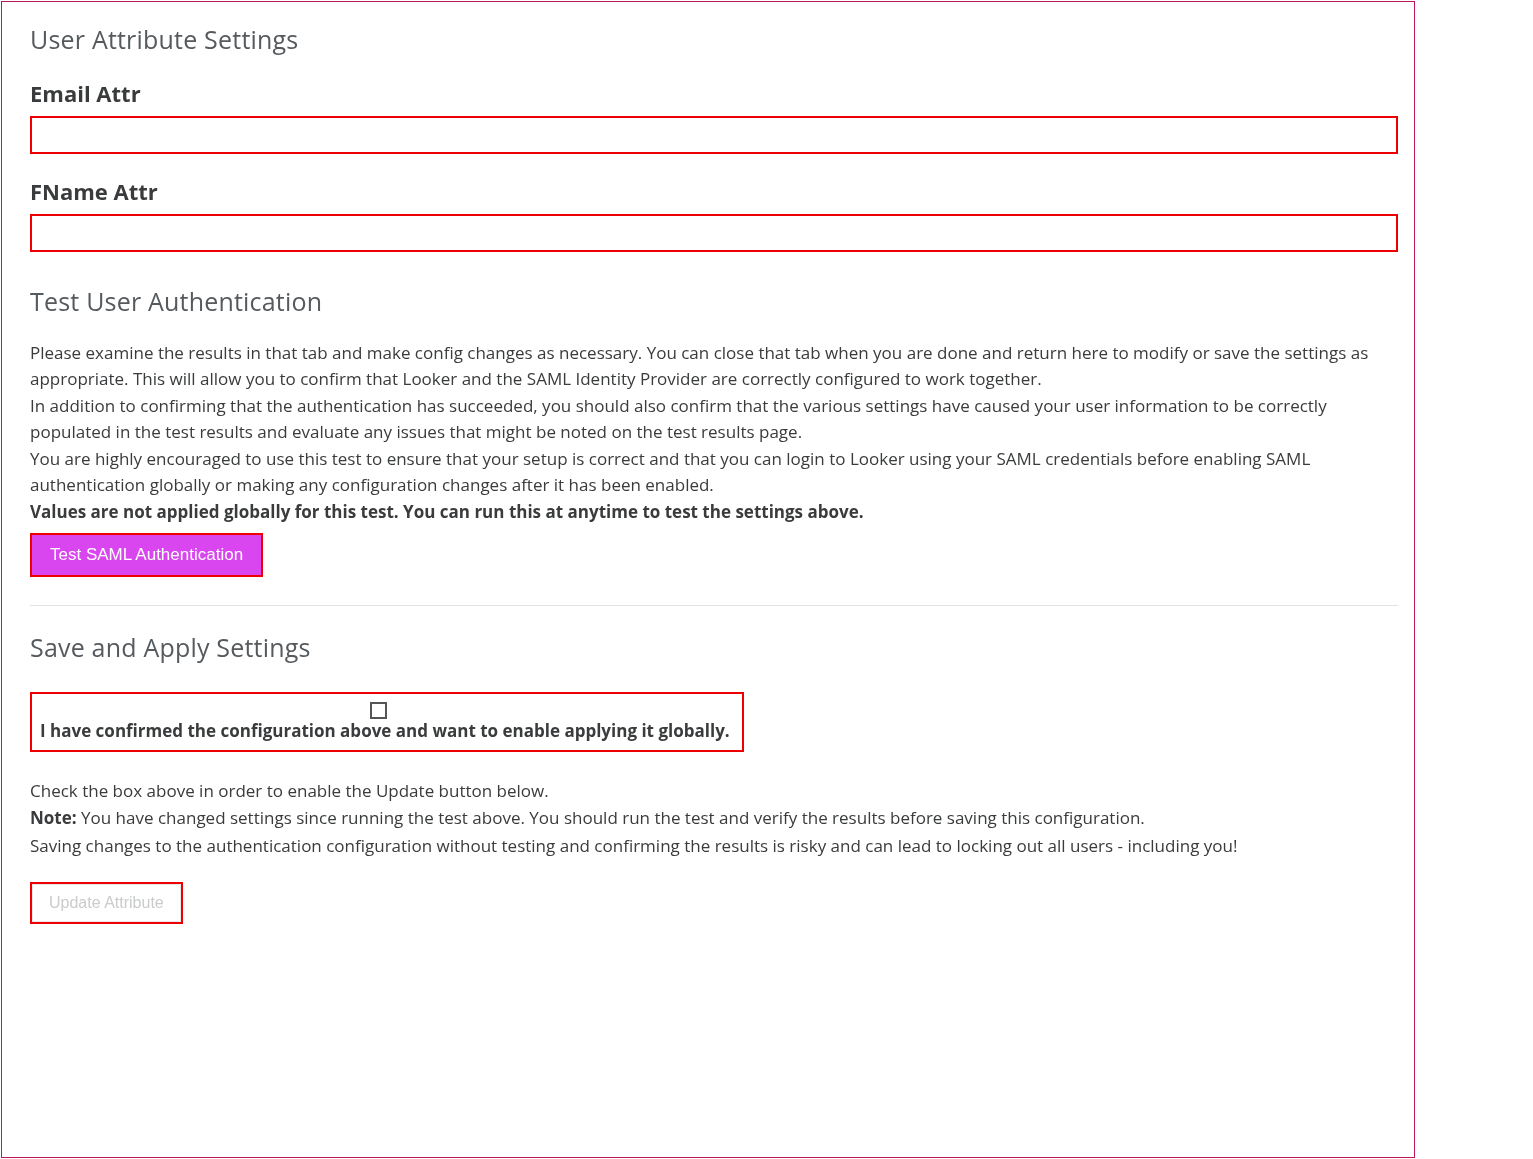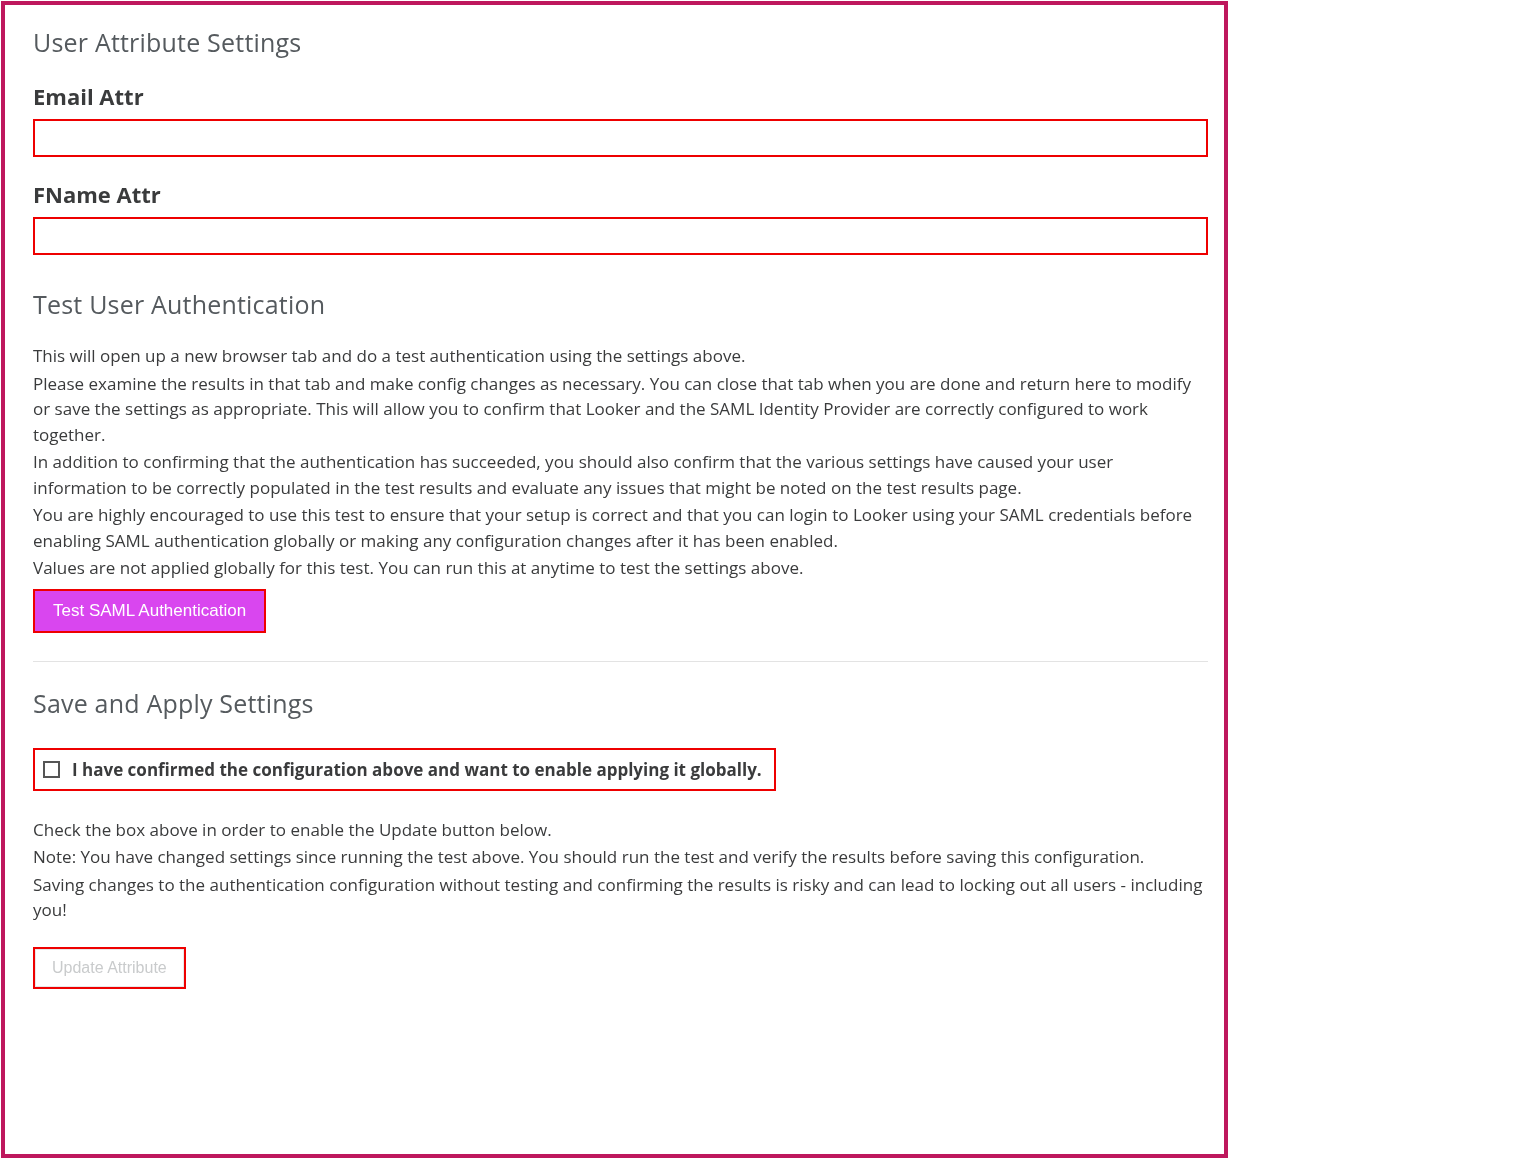--- a/index.html
+++ b/index.html
@@ -6,23 +6,23 @@
     box-sizing: border-box;
     margin: 0;
     padding: 0;
   }
   body {
     font-family: -apple-system, BlinkMacSystemFont, "Segoe UI", "Open Sans", Helvetica, Arial, sans-serif;
     background: #ffffff;
     color: #3a3b3c;
   }
   .panel {
-    width: 1227px;
+    width: 1414px;
     min-height: 1157px;
-    border: 4px solid #be185d;
+    border: 1px solid #be185d;
     padding: 20px 16px 28px 28px;
     margin: 1px;
     position: relative;
   }
   h2.section-title {
     font-size: 25px;
     font-weight: 400;
     color: #555a5e;
     margin-bottom: 22px;
     letter-spacing: 0.2px;
@@ -52,21 +52,21 @@
   .desc {
     font-size: 17px;
     line-height: 1.5;
     color: #3a3b3c;
     margin-bottom: 2px;
   }
   .desc-group {
     margin-top: 16px;
   }
   .desc.bold, .desc strong {
-    font-weight: 400;
+    font-weight: 700;
   }
   .test-btn-wrap {
     display: inline-block;
     border: 2px solid #ee0000;
     margin-top: 6px;
     padding: 0;
   }
   .test-btn {
     background: #d946ef;
     color: #ffffff;
@@ -80,20 +80,21 @@
     border: none;
     border-top: 1px solid #e3e3e3;
     margin: 28px 0 24px 0;
   }
   .confirm-wrap {
     display: inline-flex;
     align-items: center;
     border: 2px solid #ee0000;
     padding: 8px 12px 8px 8px;
     margin-top: 6px;
+    flex-direction: column;
   }
   .confirm-checkbox {
     width: 17px;
     height: 17px;
     border: 2px solid #555;
     background: #fff;
     margin-right: 12px;
     flex-shrink: 0;
     cursor: pointer;
   }
@@ -136,21 +137,20 @@
   <div class="field-group">
     <label class="field-label">FName Attr</label>
     <input type="text" class="text-input" value="" style="">
   </div>
 
 
   <div class="section-block">
     <h2 class="section-title">Test User Authentication</h2>
 
     <div class="desc-group">
-      <p class="desc">This will open up a new browser tab and do a test authentication using the settings above.</p>
       <p class="desc">Please examine the results in that tab and make config changes as necessary. You can close that tab when you are done and return here to modify or save the settings as appropriate. This will allow you to confirm that Looker and the SAML Identity Provider are correctly configured to work together.</p>
       <p class="desc">In addition to confirming that the authentication has succeeded, you should also confirm that the various settings have caused your user information to be correctly populated in the test results and evaluate any issues that might be noted on the test results page.</p>
       <p class="desc">You are highly encouraged to use this test to ensure that your setup is correct and that you can login to Looker using your SAML credentials before enabling SAML authentication globally or making any configuration changes after it has been enabled.</p>
       <p class="desc bold">Values are not applied globally for this test. You can run this at anytime to test the settings above.</p>
     </div>
 
     <div class="test-btn-wrap">
       <button class="test-btn">Test SAML Authentication</button>
     </div>
   </div>

